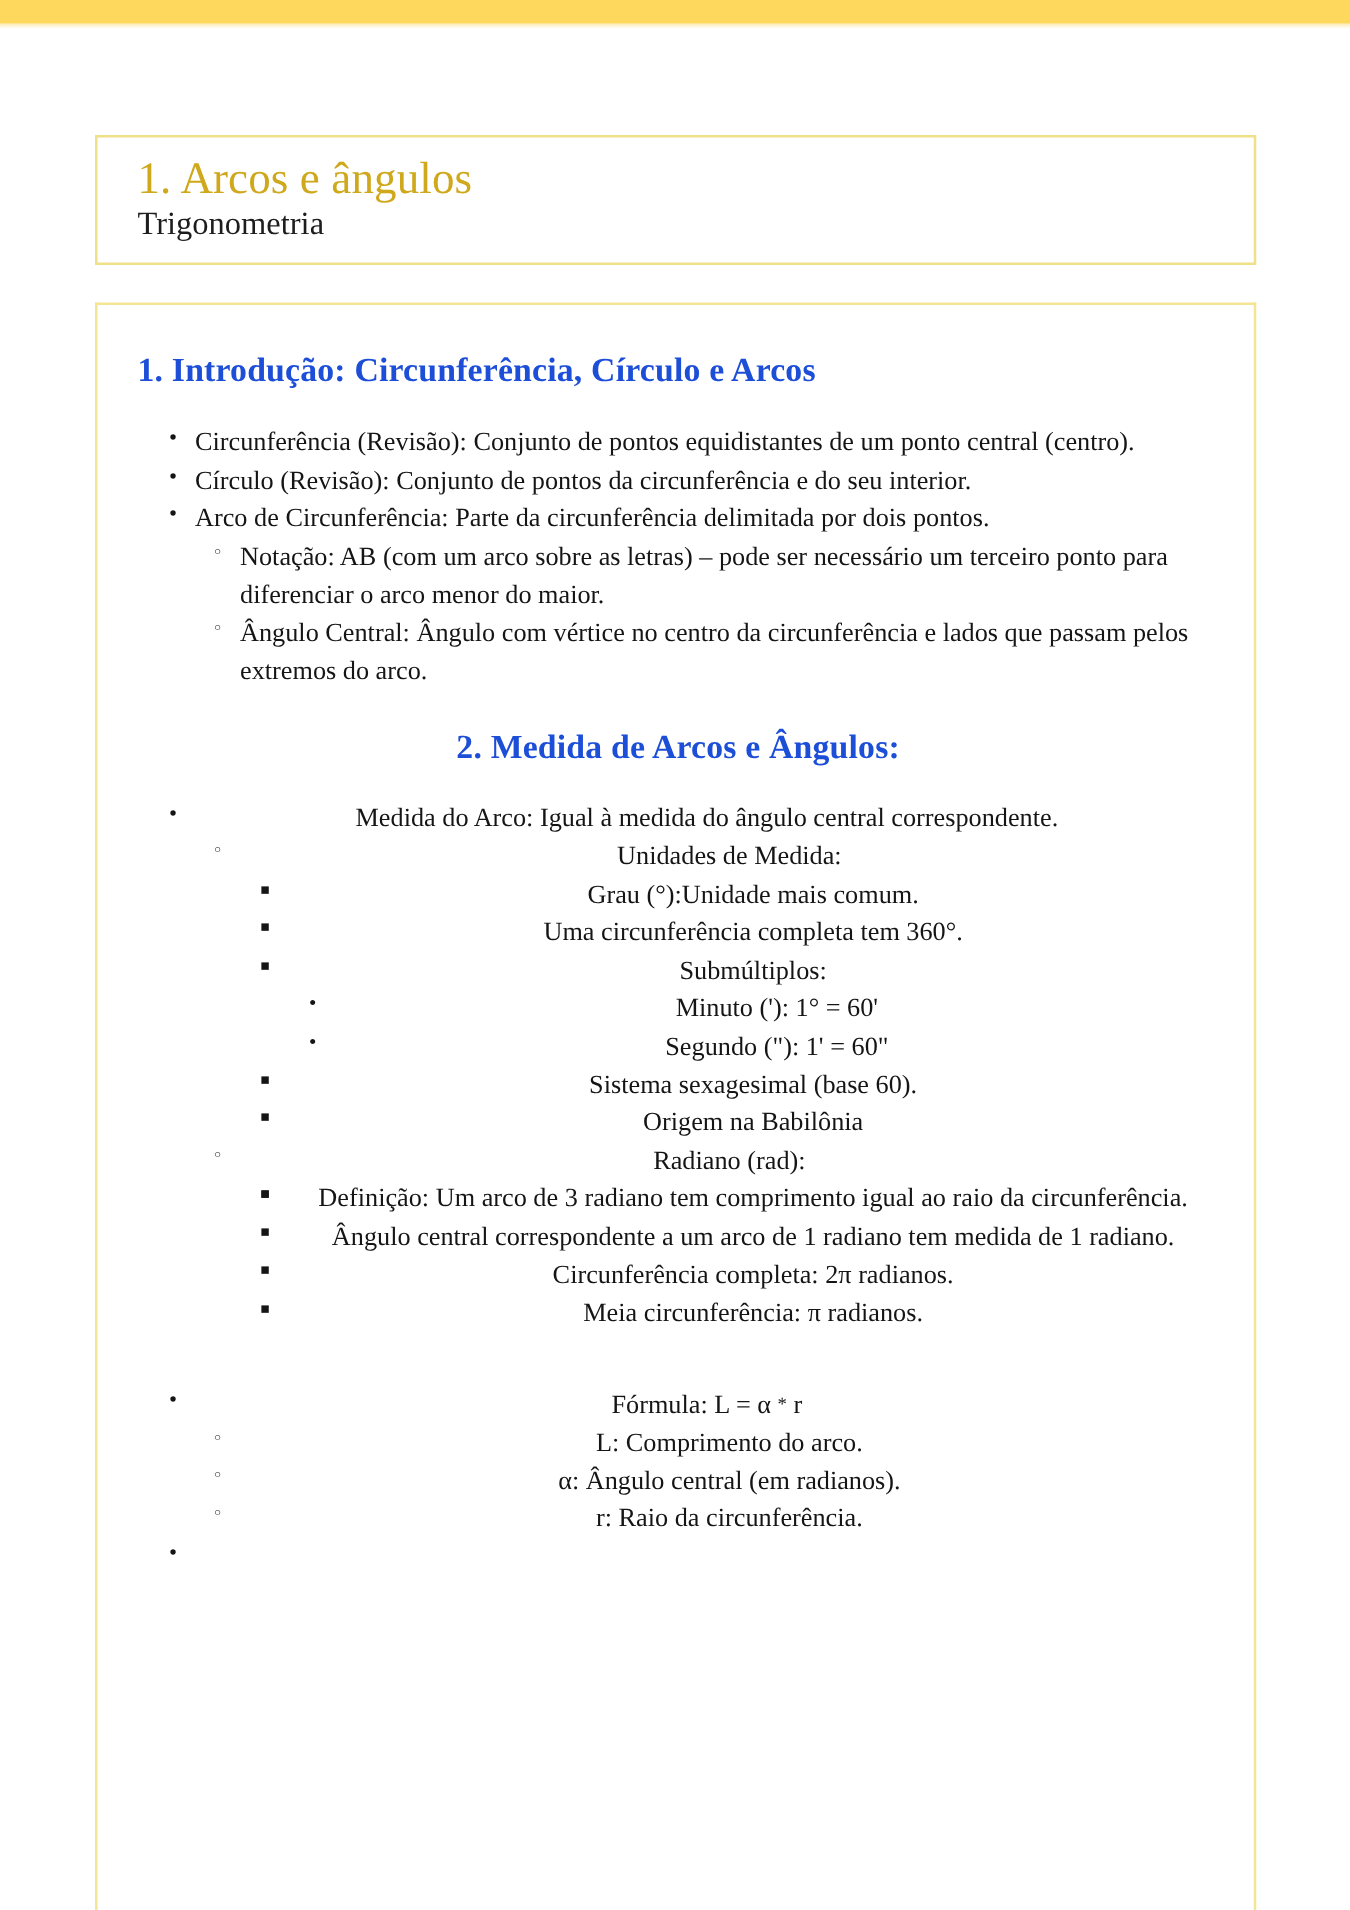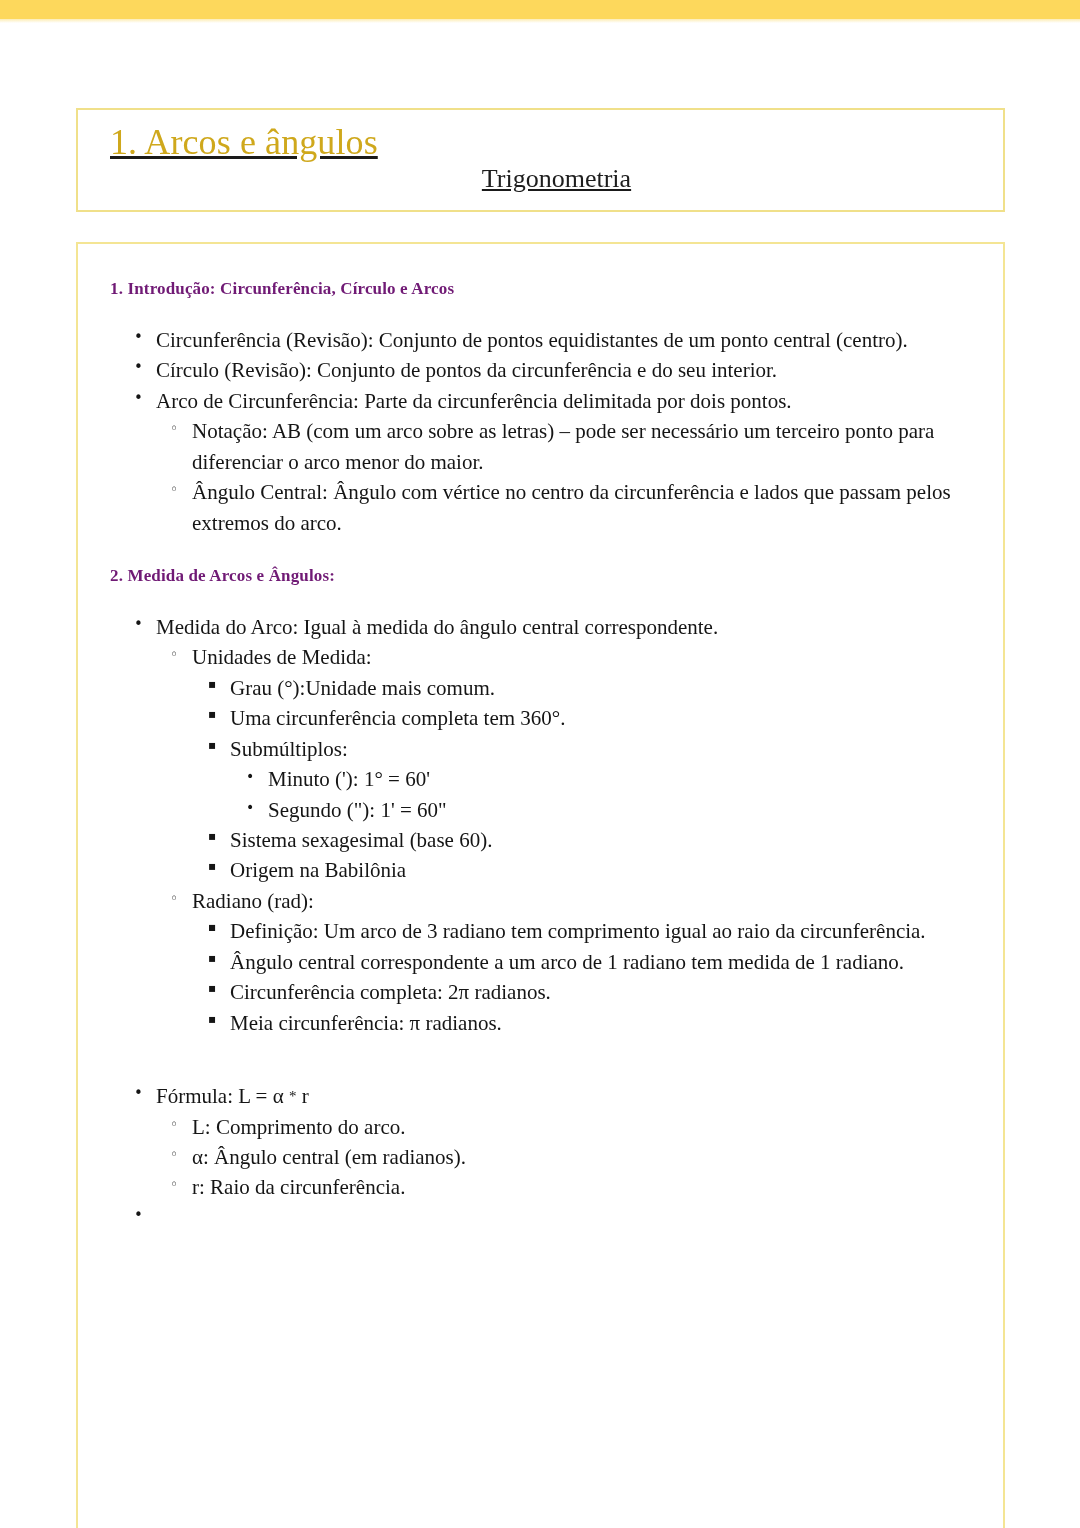--- a/index.html
+++ b/index.html
@@ -47,66 +47,65 @@
     left: 76px;
     top: 108px;
     width: 929px;
     height: 104px;
     border: 2px solid #f0e08a;
     box-sizing: border-box;
     background: #ffffff;
   }
   .title-inner {
     padding: 14px 0 0 32px;
-    text-decoration: underline;
   }
   .doc-title {
     font-size: 36px;
     color: #cfa81c;
     line-height: 1.05;
     letter-spacing: 0.1px;
     margin: 0;
     font-weight: normal;
   }
   .doc-subtitle {
     font-size: 26px;
     color: #1d1d1d;
     line-height: 1.15;
     margin: 2px 0 0 0;
     font-weight: normal;
-    text-align: center;
   }
 
   
   .content-card {
     position: absolute;
     left: 76px;
     top: 242px;
     width: 929px;
     height: 1310px;
     border: 2px solid #f4e594;
     border-bottom: none;
     box-sizing: border-box;
     background: #ffffff;
     overflow: hidden;
   }
   .content-inner {
     padding: 34px 28px 0 32px;
   }
 
   h2.section-heading {
-    font-size: 17px;
+    font-size: 27px;
     font-weight: bold;
-    color: #701a75;
+    color: #1d4ed8;
     margin: 0 0 8px 0;
     line-height: 1.35;
     letter-spacing: 0.15px;
   }
   .section + .section {
     margin-top: 27px;
+    text-align: center;
   }
   .section-gap {
     height: 16px;
   }
 
   ul {
     margin: 0;
     padding: 0;
     list-style: none;
   }

